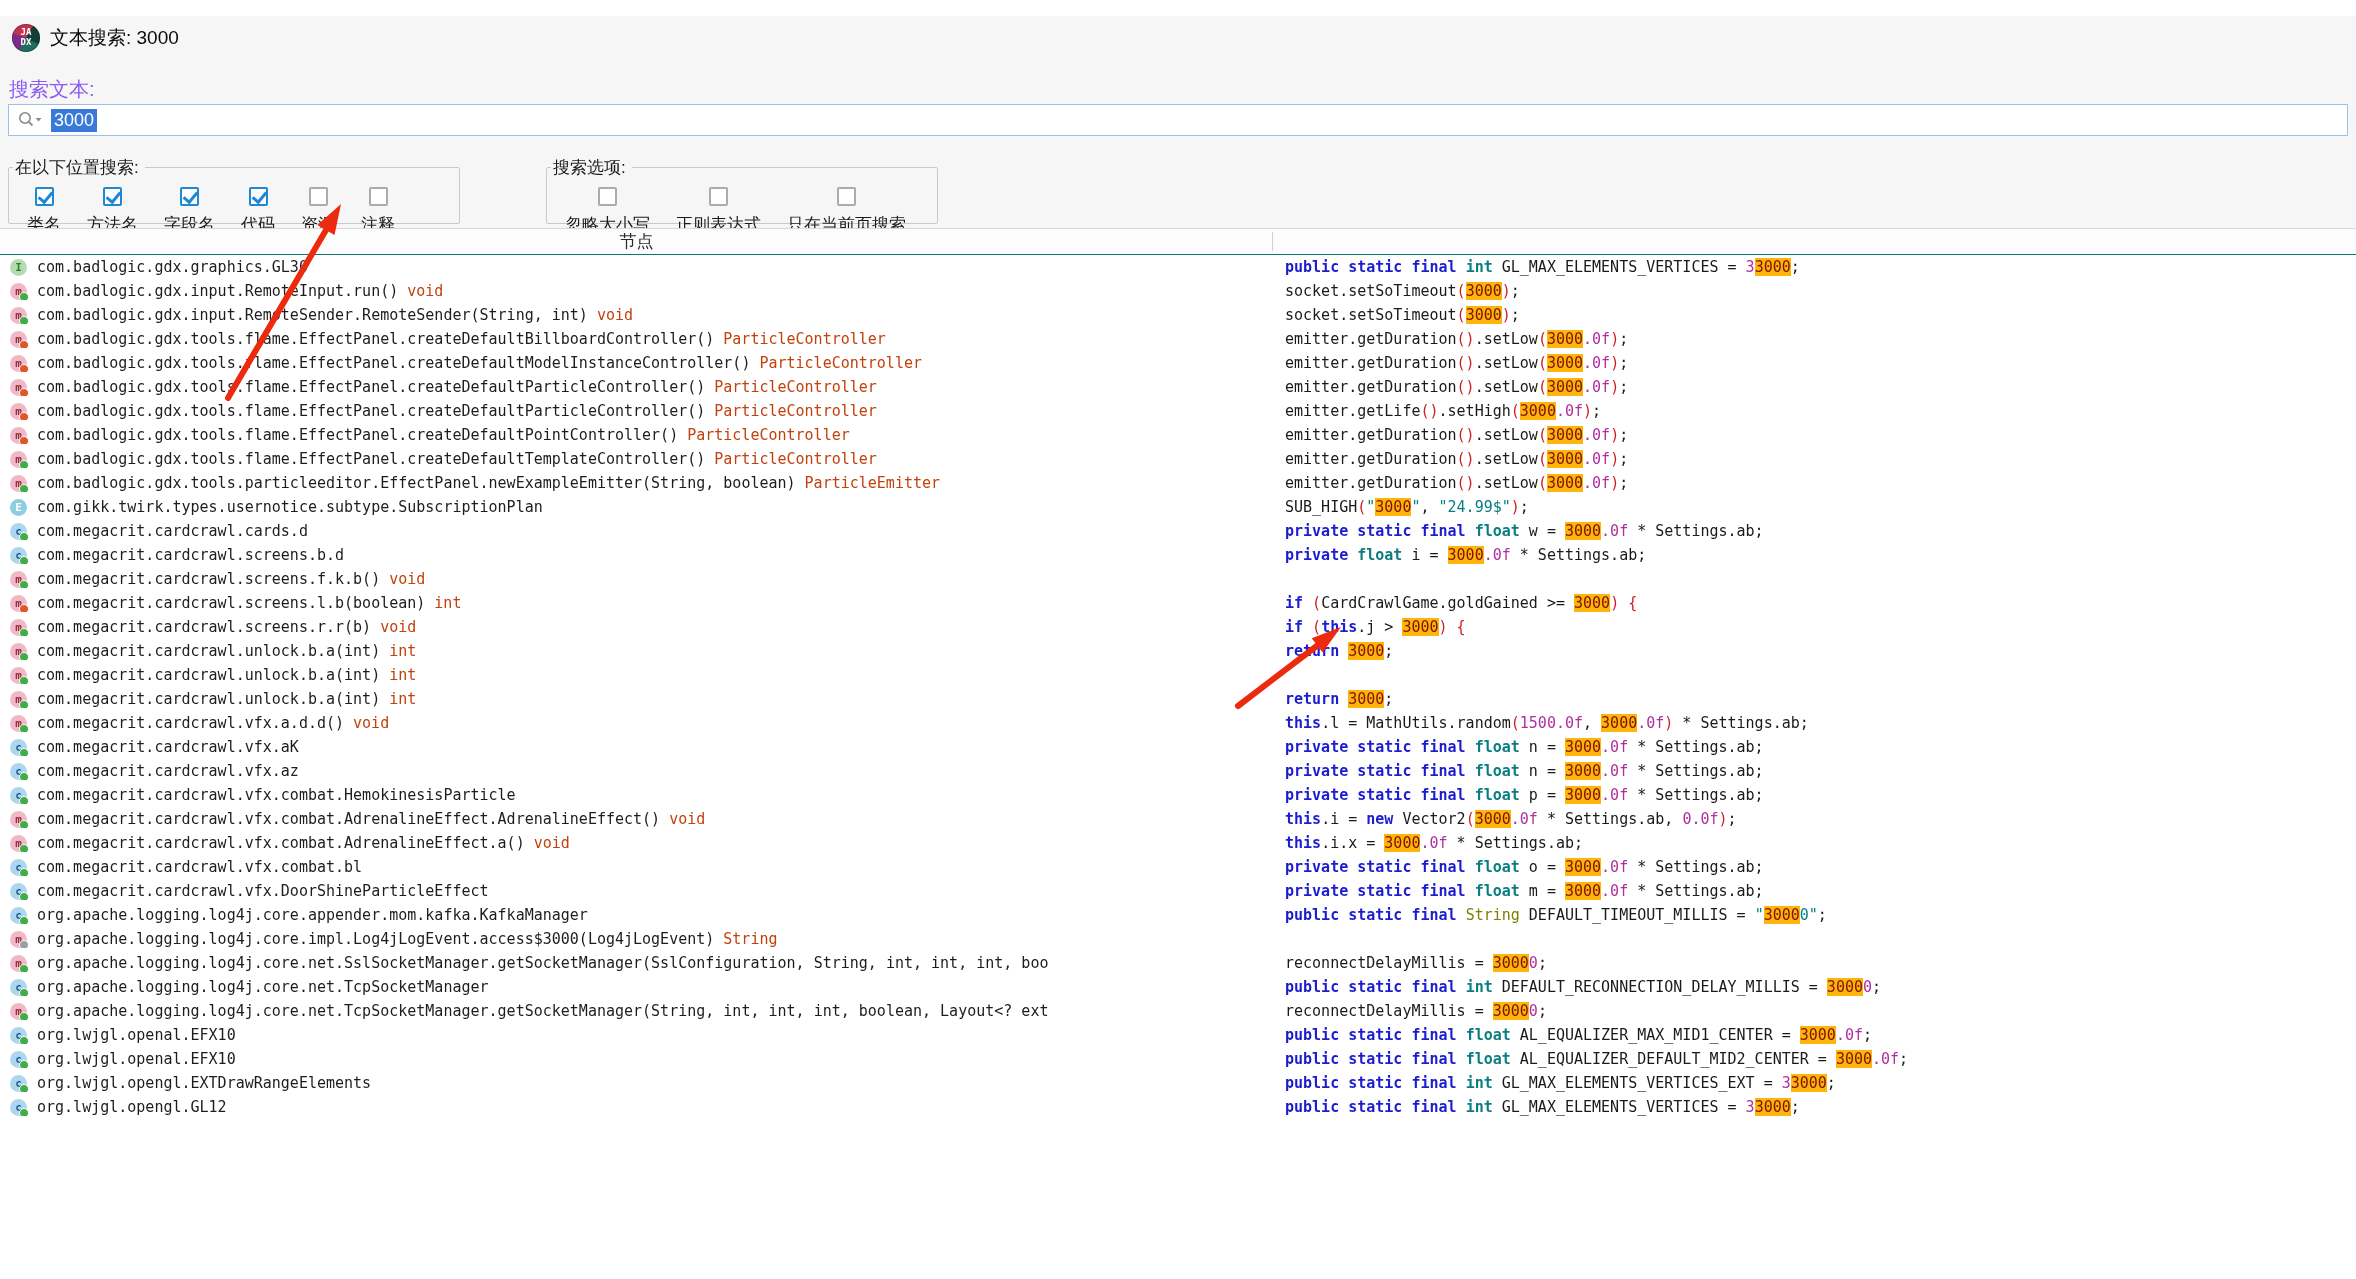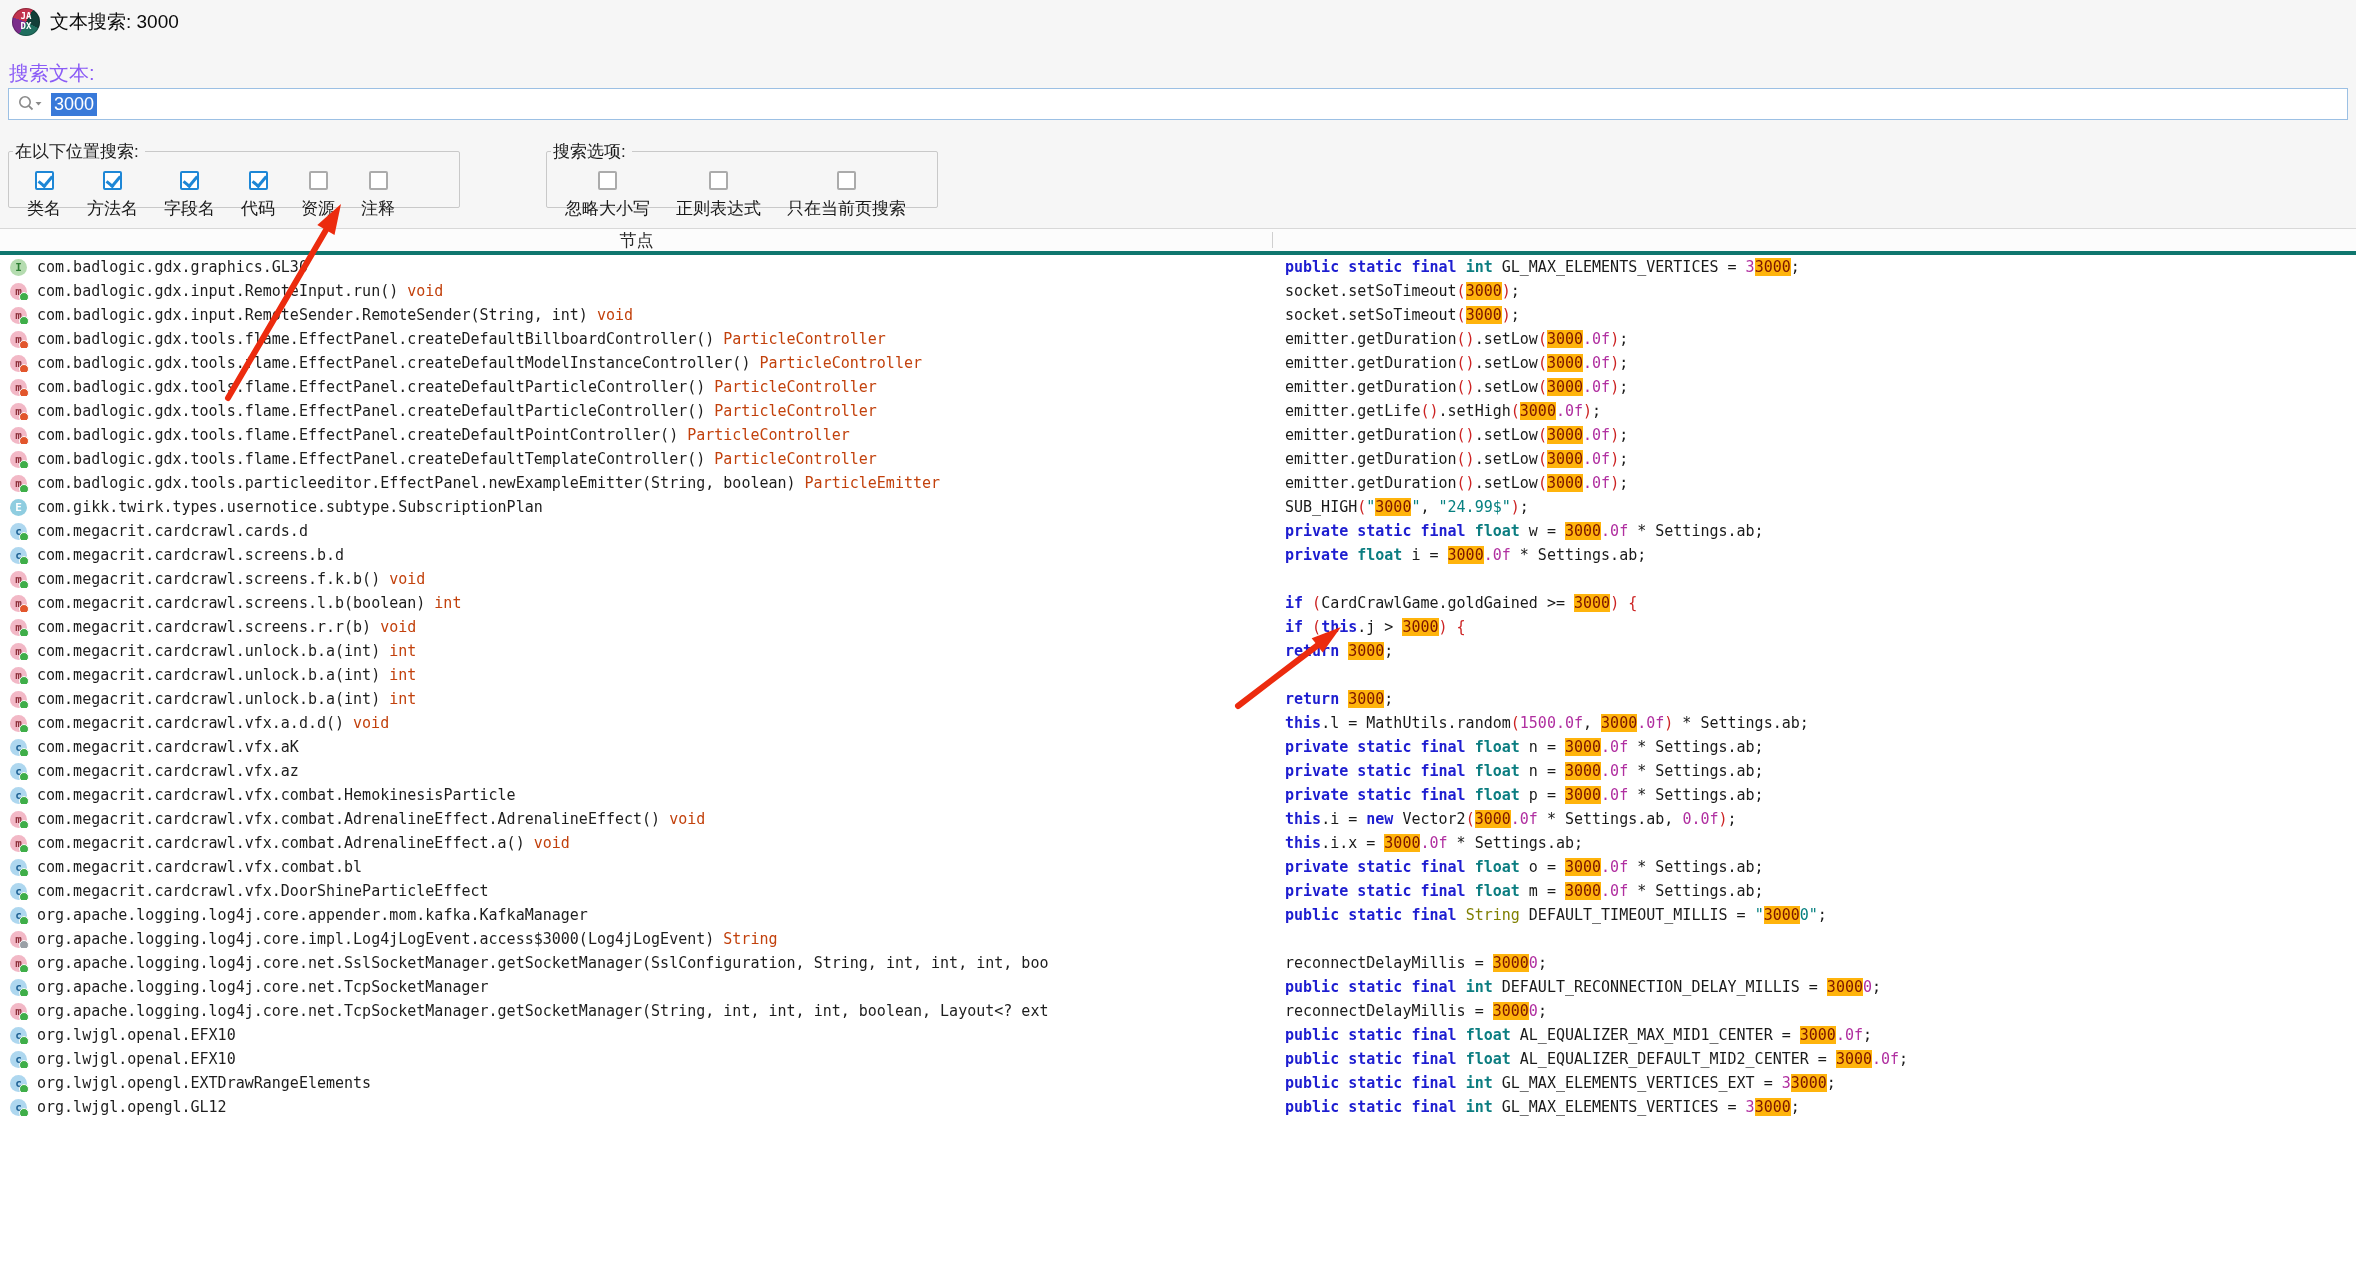--- a/index.html
+++ b/index.html
@@ -1,21 +1,21 @@
 <!DOCTYPE html>
 <html><head>
 <meta charset="utf-8">
 <style>
   html,body{margin:0;padding:0;}
   body{
     width:2356px;height:1279px;position:relative;background:#ffffff;
     font-family:"Liberation Sans",sans-serif;overflow:hidden;
   }
   
-  .controls{position:absolute;top:0;left:0;width:2356px;height:228px;background:#f6f6f6;}
+  .controls{position:absolute;top:16px;left:0;width:2356px;height:228px;background:#f6f6f6;}
   .titlebar{position:absolute;top:8px;left:12px;display:flex;align-items:center;gap:10px;}
   .app-logo{width:28px;height:28px;border-radius:50%;position:relative;flex:0 0 auto;
     background:conic-gradient(from 210deg,#7b2d8b 0 22%, #c2334e 22% 50%, #123f38 50% 74%, #1f6e5e 74% 100%);
     box-shadow:0 0 0 1px rgba(0,0,0,.25) inset;}
   .app-logo span{position:absolute;width:100%;text-align:center;color:#fff;font-weight:bold;
     font-size:9px;line-height:9px;font-family:"DejaVu Sans Mono",monospace;}
   .app-logo .l1{top:4px;} .app-logo .l2{top:14px;}
   .win-title{font-size:19px;color:#0a0a0a;}
   .search-label{position:absolute;top:60px;left:9px;font-size:20px;color:#8b5cf6;}
   .search-box{position:absolute;top:88px;left:8px;width:2340px;height:32px;background:#fff;
@@ -32,21 +32,21 @@
   .cb-item{display:flex;align-items:center;gap:7px;flex-direction:column;}
   .cb{width:19px;height:19px;box-sizing:border-box;border:2px solid #ababab;background:#fff;
     border-radius:2px;position:relative;flex:0 0 auto;cursor:default;}
   .cb.on{border-color:#1e87d6;}
   .cb.on:after{content:"";position:absolute;left:4px;top:0px;width:6px;height:11px;
     border:solid #1e87d6;border-width:0 3px 3px 0;transform:rotate(40deg);}
   .cb-label{font-size:17px;color:#1a1a1a;}
   
   .table{position:absolute;top:228px;left:0;width:2356px;}
   .thead{position:relative;height:27px;background:#fcfcfc;border-top:1px solid #d8d8d8;
-    border-bottom:4px solid #0f766e;box-sizing:border-box;}
+    border-bottom:1px solid #0f766e;box-sizing:border-box;}
   .thead .th-node{position:absolute;left:0;top:0;width:1273px;height:100%;display:flex;
     align-items:center;justify-content:center;font-size:17px;color:#2a2a2a;}
   .thead .vdiv{position:absolute;left:1272px;top:3px;bottom:3px;width:1px;background:#d0d0d0;}
   .rows{position:relative;background:#fff;}
   .row{display:flex;height:24px;align-items:center;white-space:nowrap;}
   .cell-l{width:1273px;flex:0 0 auto;display:flex;align-items:center;overflow:hidden;
     padding-left:10px;box-sizing:border-box;font-family:"DejaVu Sans Mono",monospace;font-size:15px;color:#1d1d1d;}
   .cell-r{margin-left:12px;flex:1 1 auto;overflow:hidden;
     font-family:"DejaVu Sans Mono",monospace;font-size:15px;color:#1a1a1a;}
   .nicon{width:17px;height:17px;border-radius:50%;position:relative;flex:0 0 auto;margin-right:10px;

